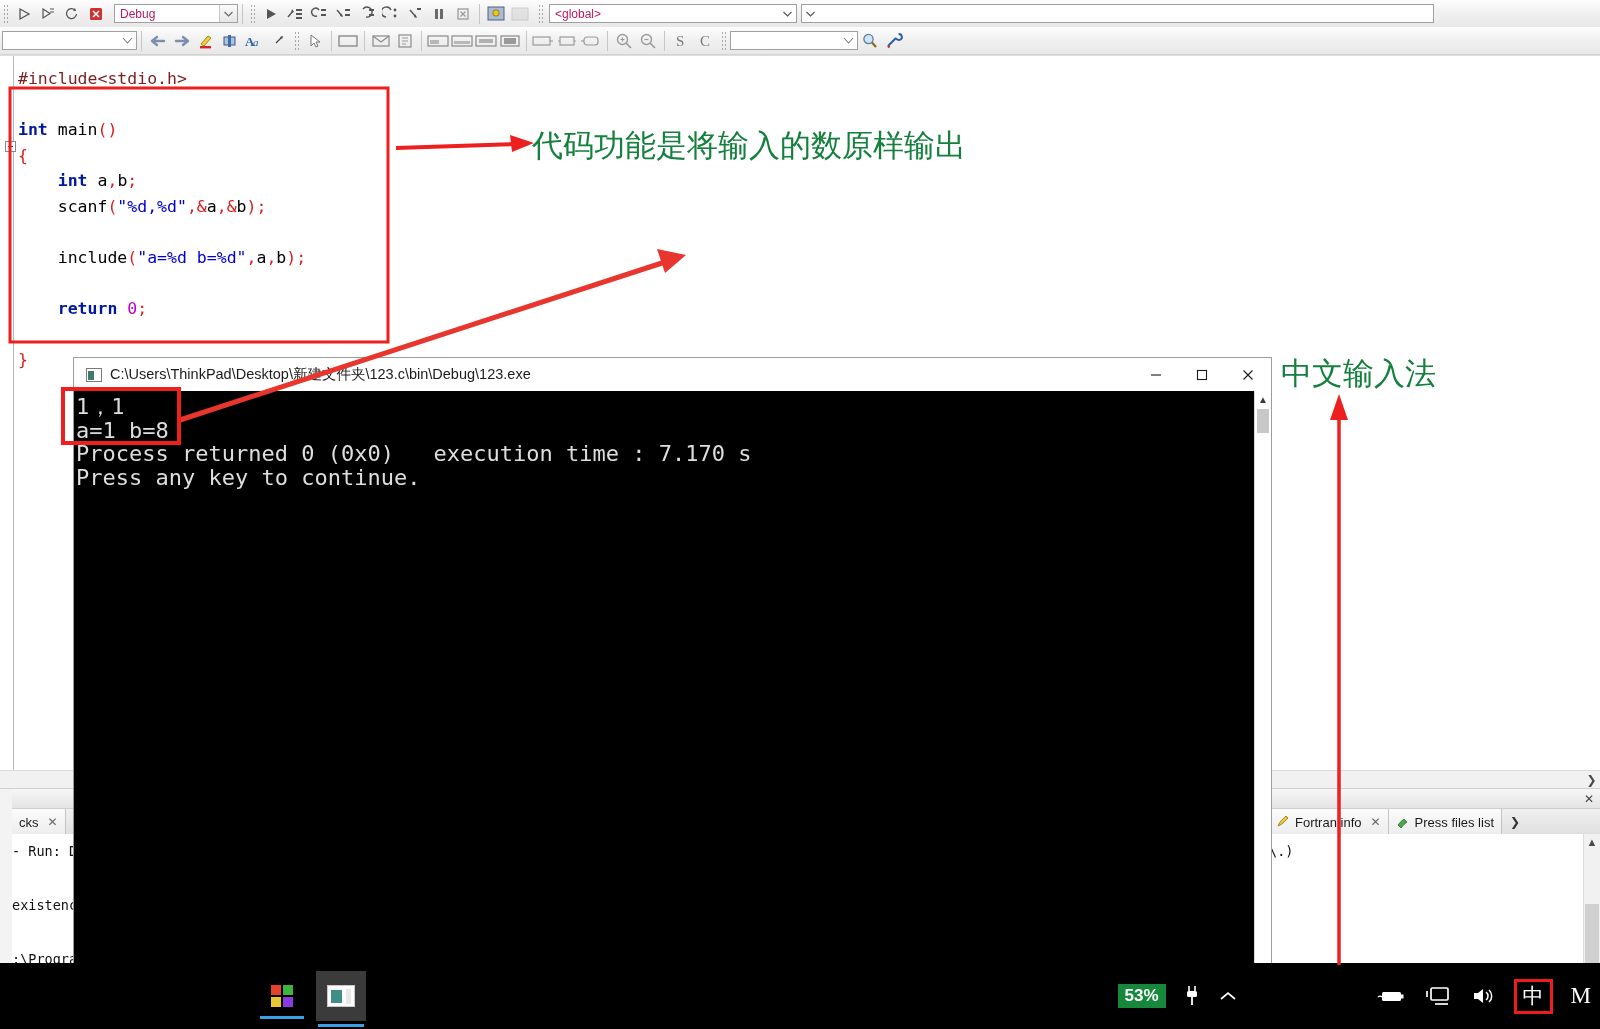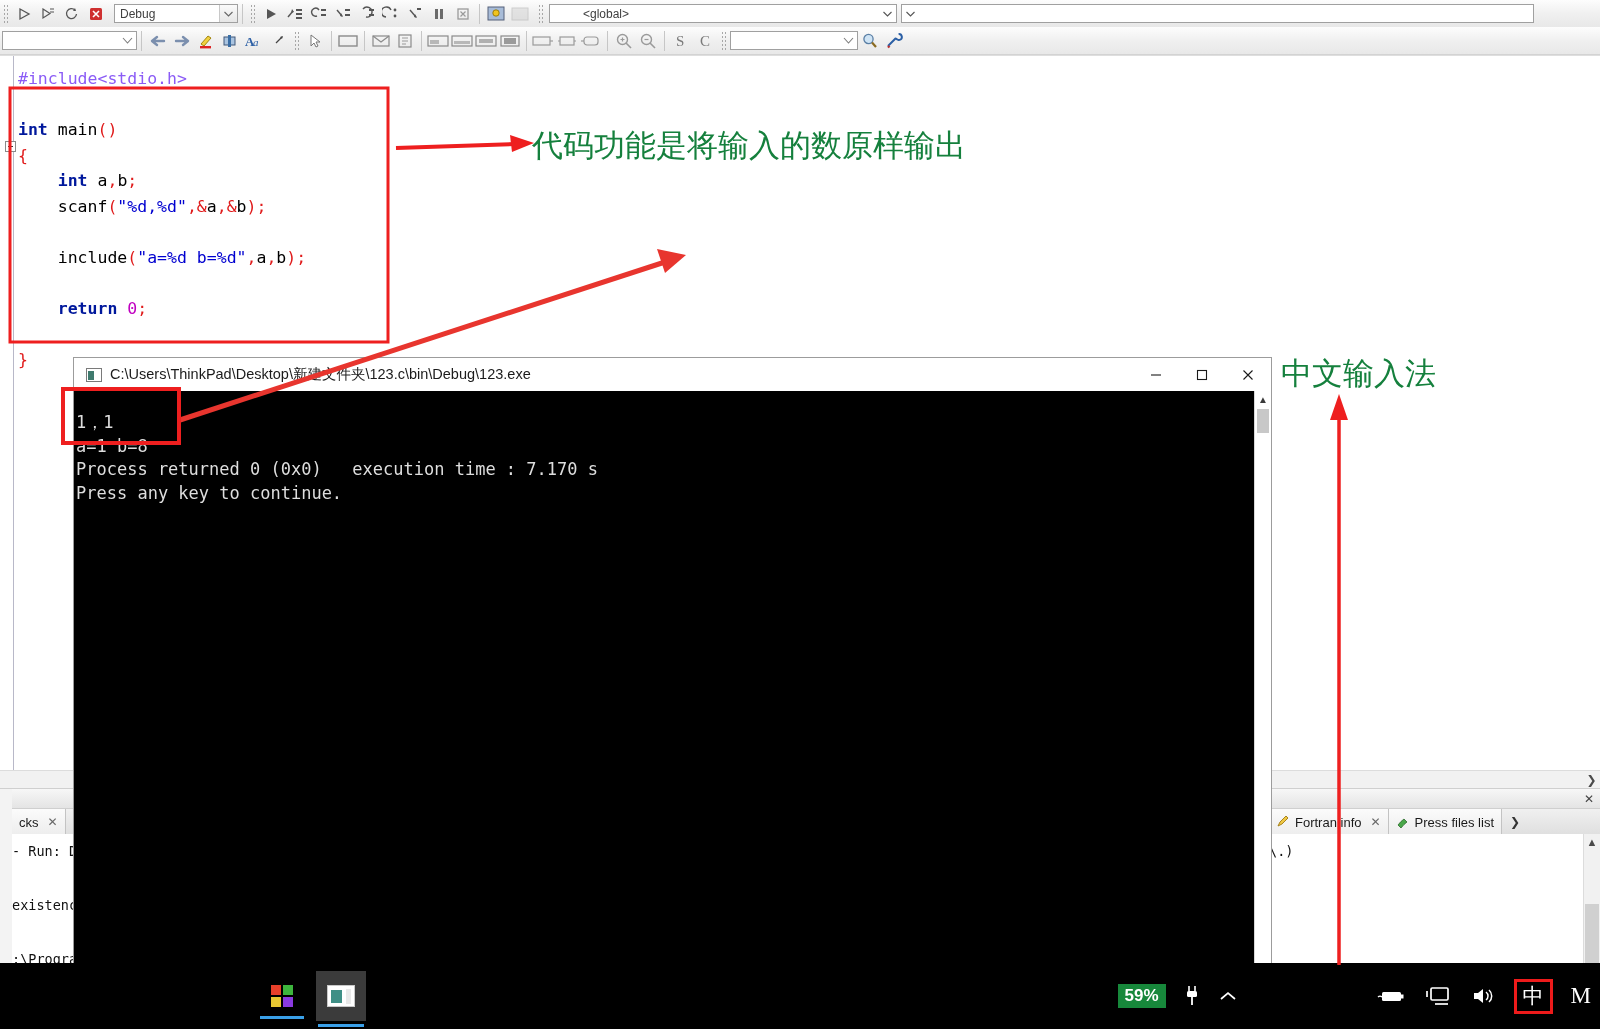--- a/index.html
+++ b/index.html
@@ -68,21 +68,21 @@
     font-size: 12px;
     color: #222;
     flex: none;
     box-sizing: border-box;
   }
   .combo .cval {
     flex: 1 1 auto;
     padding-left: 5px;
     white-space: nowrap;
     overflow: hidden;
-    color: #404040;
+    color: #be185d;
   }
   .combo .carrow {
     width: 17px; height: 17px;
     display: flex; align-items: center; justify-content: center;
     flex: none;
   }
   .combo.framed .carrow {
     border-left: 1px solid #c8c8c8;
     background: linear-gradient(to bottom,#fafafa,#e6e6e6);
   }
@@ -126,21 +126,21 @@
 
   #code {
     position: absolute;
     left: 18px; top: 10px;
     font-family: "DejaVu Sans Mono", "Liberation Mono", monospace;
     font-size: 16.5px;
     line-height: 25.5px;
     white-space: pre;
     color: #000;
   }
-  .k-pre  { color: #8b5cf6; }      
+  .k-pre  { color: #7f1d1d; }      
   .k-key  { color: #00189c; font-weight: bold; }  
   .k-id   { color: #000000; }
   .k-par  { color: #e01b1b; }      
   .k-str  { color: #0000d0; }      
   .k-num  { color: #c000c0; }      
   .k-amp  { color: #e01b1b; }
 
   
   #editor-hscroll {
     position: absolute;
@@ -281,23 +281,23 @@
   }
   #console-body {
     position: absolute;
     left: 0; top: 33px;
     width: 1197px; height: 575px;
     background: #000;
     overflow: hidden;
   }
   #console-text {
     position: absolute;
-    left: 2px; top: 20px;
+    left: 2px; top: 4px;
     font-family: "DejaVu Sans Mono", "Liberation Mono", monospace;
-    font-size: 17px;
+    font-size: 22px;
     line-height: 23.5px;
     color: #dedede;
     white-space: pre;
   }
   #console-vscroll {
     position: absolute;
     right: 0; top: 33px;
     width: 16px; height: 575px;
     background: #ffffff;
     border-left: 1px solid #d8d8d8;
@@ -536,21 +536,21 @@
       </svg>
     </div>
     <div class="tb-btn" style="opacity:.45">
       <svg width="20" height="18" viewBox="0 0 20 18">
         <rect x="2" y="3" width="16" height="12" fill="#cfcfcf" stroke="#a0a0a0" stroke-width="1"></rect>
       </svg>
     </div>
 
     <div class="tb-grip" style="margin-left:6px"></div>
 
-    <div class="combo" style="width:348px; margin-left:2px;padding-left:28px;">
+    <div class="combo" style="width:248px; margin-left:2px;">
       <span class="cval">&lt;global&gt;</span>
       <span class="carrow">
         <svg width="9" height="6" viewBox="0 0 9 6">
             <path d="M0.5 1 L4.5 5 L8.5 1" fill="none" stroke="#555" stroke-width="1.1"></path>
           </svg>
       </span>
     </div>
 
     <div class="combo" style="width:633px; margin-left:4px;">
       <span class="carrow">
@@ -844,21 +844,21 @@
       </div>
       <span class="tb-underline" style="bottom:1px"></span>
     </div>
     <div id="tb-app">
       <span class="app-mini"></span>
       <span class="tb-underline" style="bottom:-6px"></span>
     </div>
 
     <div id="tray">
       <span class="tray-item">
-        <span id="battery-badge">59%</span>
+        <span id="battery-badge">53%</span>
       </span>
       <span class="tray-item">
         <svg width="16" height="24" viewBox="0 0 16 24">
             <path d="M5 2 v5 M11 2 v5" stroke="#fff" stroke-width="1.6"></path>
             <rect x="3" y="7" width="10" height="6" rx="1.5" fill="#fff"></rect>
             <path d="M8 13 v8" stroke="#fff" stroke-width="1.8"></path>
           </svg>
       </span>
       <span class="tray-item">
         <svg width="20" height="14" viewBox="0 0 20 14">

